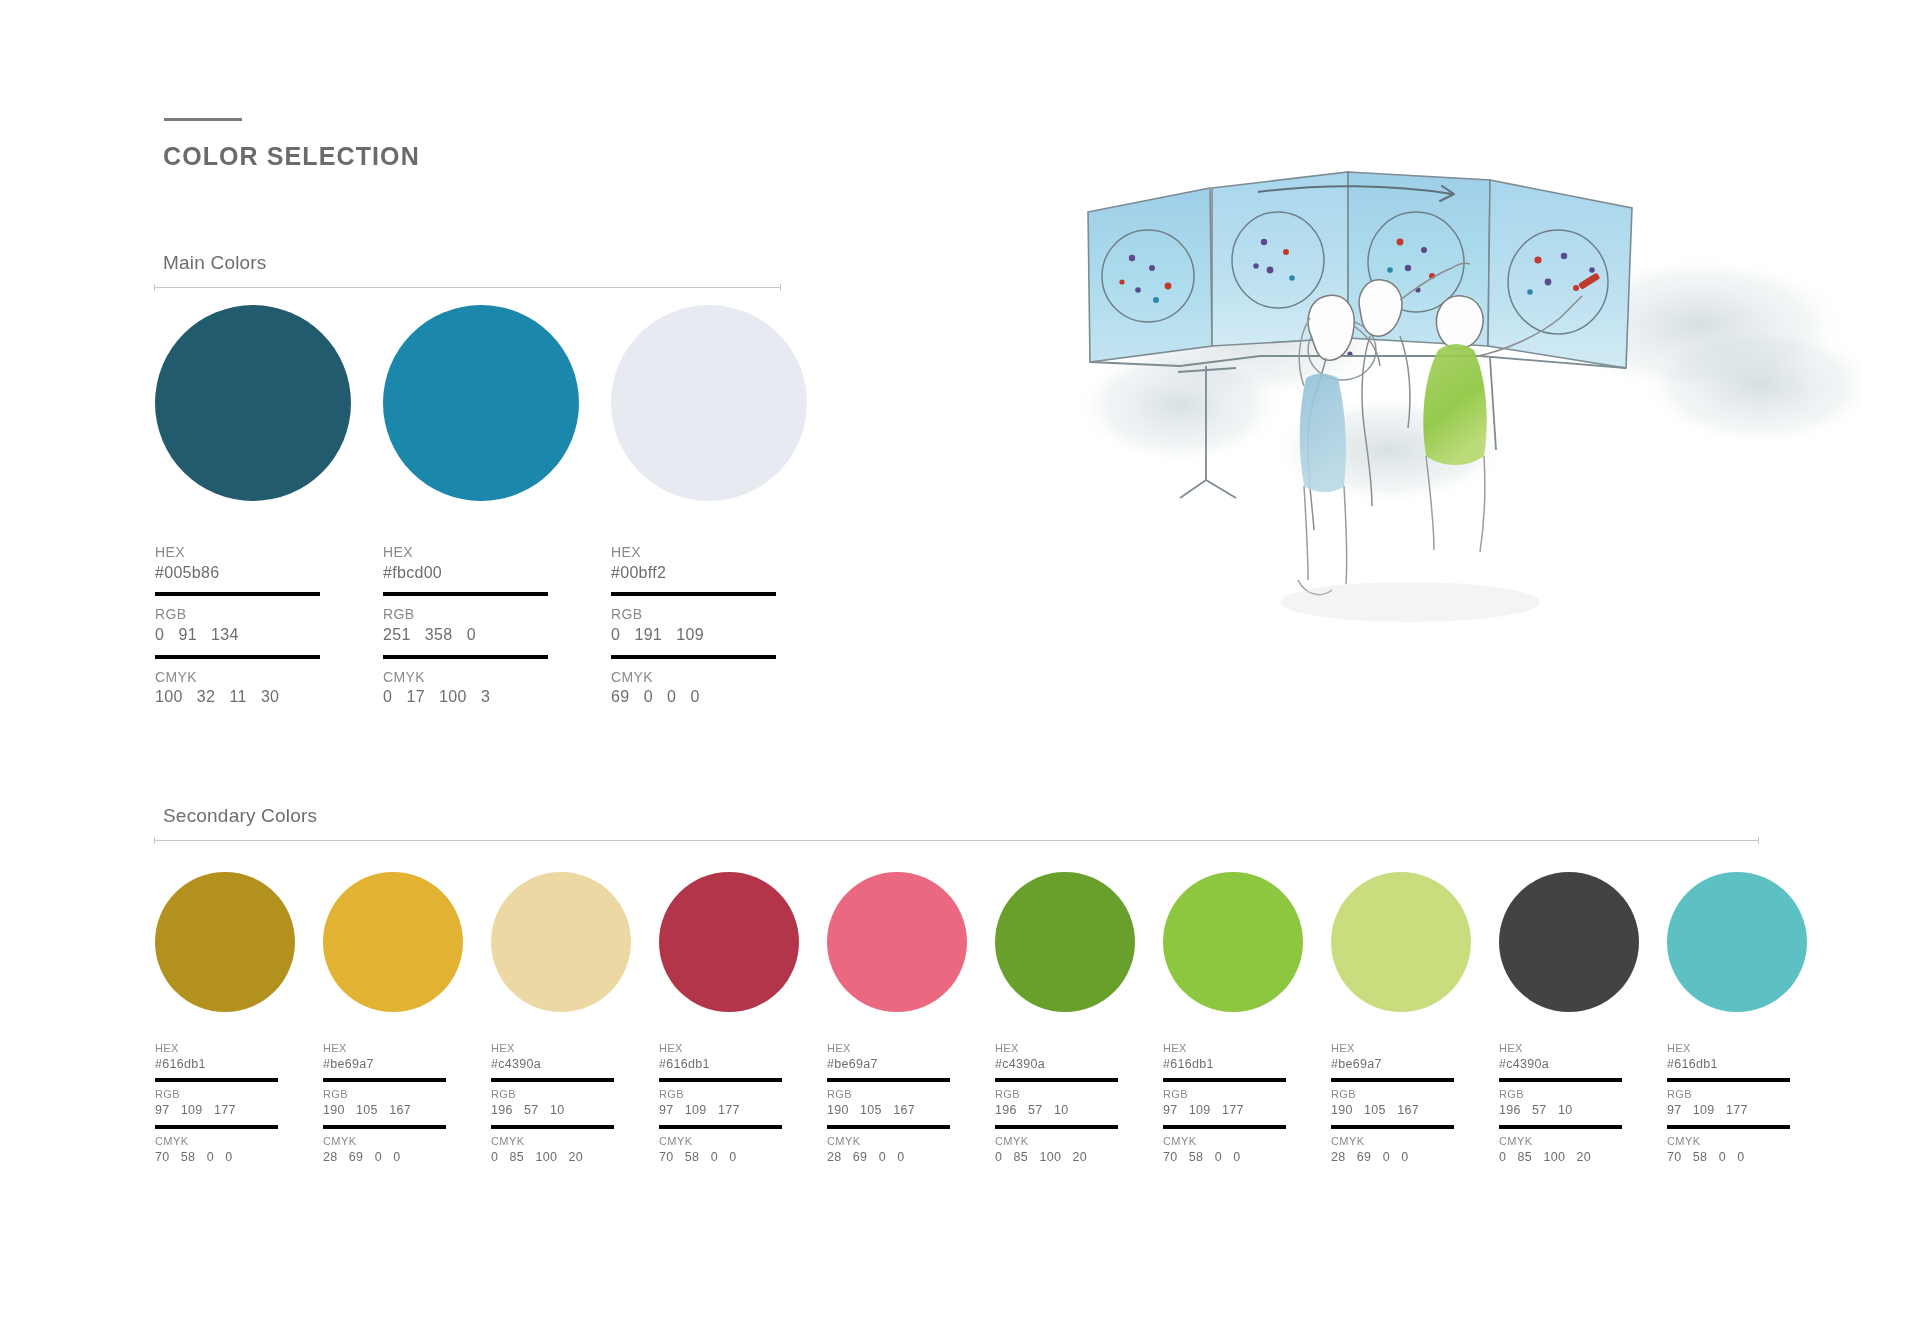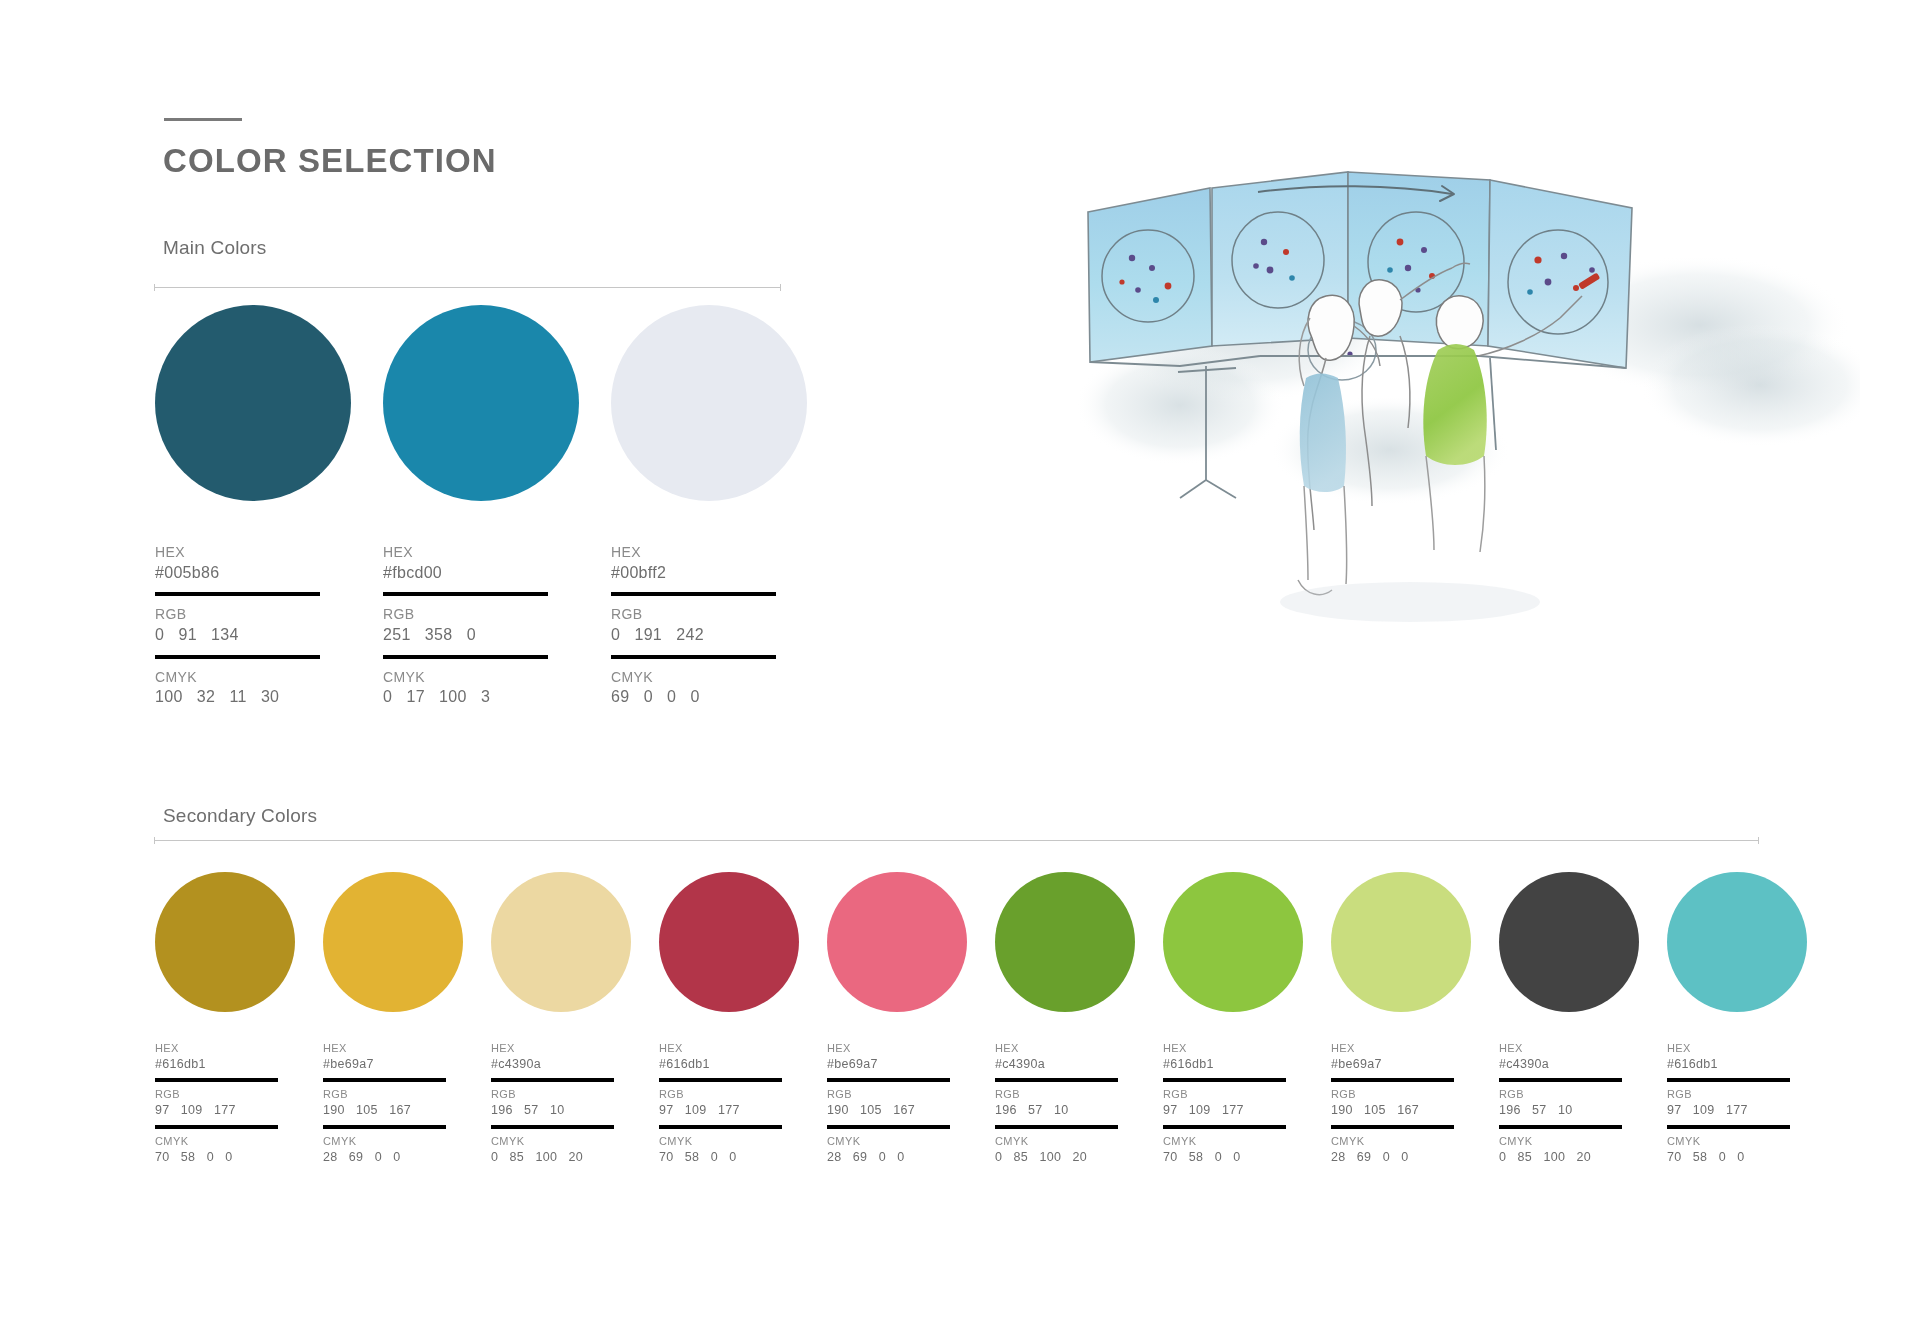--- a/index.html
+++ b/index.html
@@ -5,32 +5,32 @@
   html,body{margin:0;padding:0;}
   body{
     width:1920px;height:1344px;background:#ffffff;
     font-family:"Liberation Sans", sans-serif;
     color:#6e6e6e;overflow:hidden;position:relative;
   }
   .page{position:absolute;inset:0;}
 
   
   .title-rule{position:absolute;left:164px;top:118px;width:78px;height:3px;background:#7a7a7a;}
-  .page-title{position:absolute;left:163px;top:142px;font-size:33px;font-weight:bold;
+  .page-title{position:absolute;left:163px;top:142px;font-size:25px;font-weight:bold;
     letter-spacing:1.1px;color:#6b6b6b;}
 
   
   .section-label{position:absolute;font-size:19px;color:#6e6e6e;letter-spacing:.2px;}
   .section-rule{position:absolute;height:1px;background:#c6c6c6;}
   .section-rule:before,.section-rule:after{
     content:"";position:absolute;top:-3px;width:1px;height:7px;background:#c6c6c6;}
   .section-rule:before{left:0;}
   .section-rule:after{right:0;}
 
-  #main-label{left:163px;top:237px;}
+  #main-label{left:163px;top:252px;}
   #main-rule{left:154px;top:287px;width:627px;}
   #secondary-label{left:163px;top:805px;}
   #secondary-rule{left:154px;top:840px;width:1605px;}
 
   
   .swatch-col{position:absolute;}
   .circle{border-radius:50%;}
   .spec{}
   .spec-row{border-top:4px solid #000000;padding-top:7px;margin-top:6px;}
   .spec-row:first-child{border-top:none;padding-top:0;margin-top:0;}
@@ -106,21 +106,21 @@
       </div>
       <div class="swatch-col main-col" style="left: 611px; top: 305px;">
         <div class="circle" style="background: rgb(231, 234, 241);"></div>
         <div class="spec">
           <div class="spec-row">
             <div class="spec-key">HEX</div>
             <div class="spec-val">#00bff2</div>
           </div>
           <div class="spec-row">
             <div class="spec-key">RGB</div>
-            <div class="spec-val">0   191   242</div>
+            <div class="spec-val">0   191   109</div>
           </div>
           <div class="spec-row">
             <div class="spec-key">CMYK</div>
             <div class="spec-val">69   0   0   0</div>
           </div>
         </div>
       </div>
     </div>
   <div id="secondary-swatches">
       <div class="swatch-col sec-col" style="left: 155px; top: 872px;">

